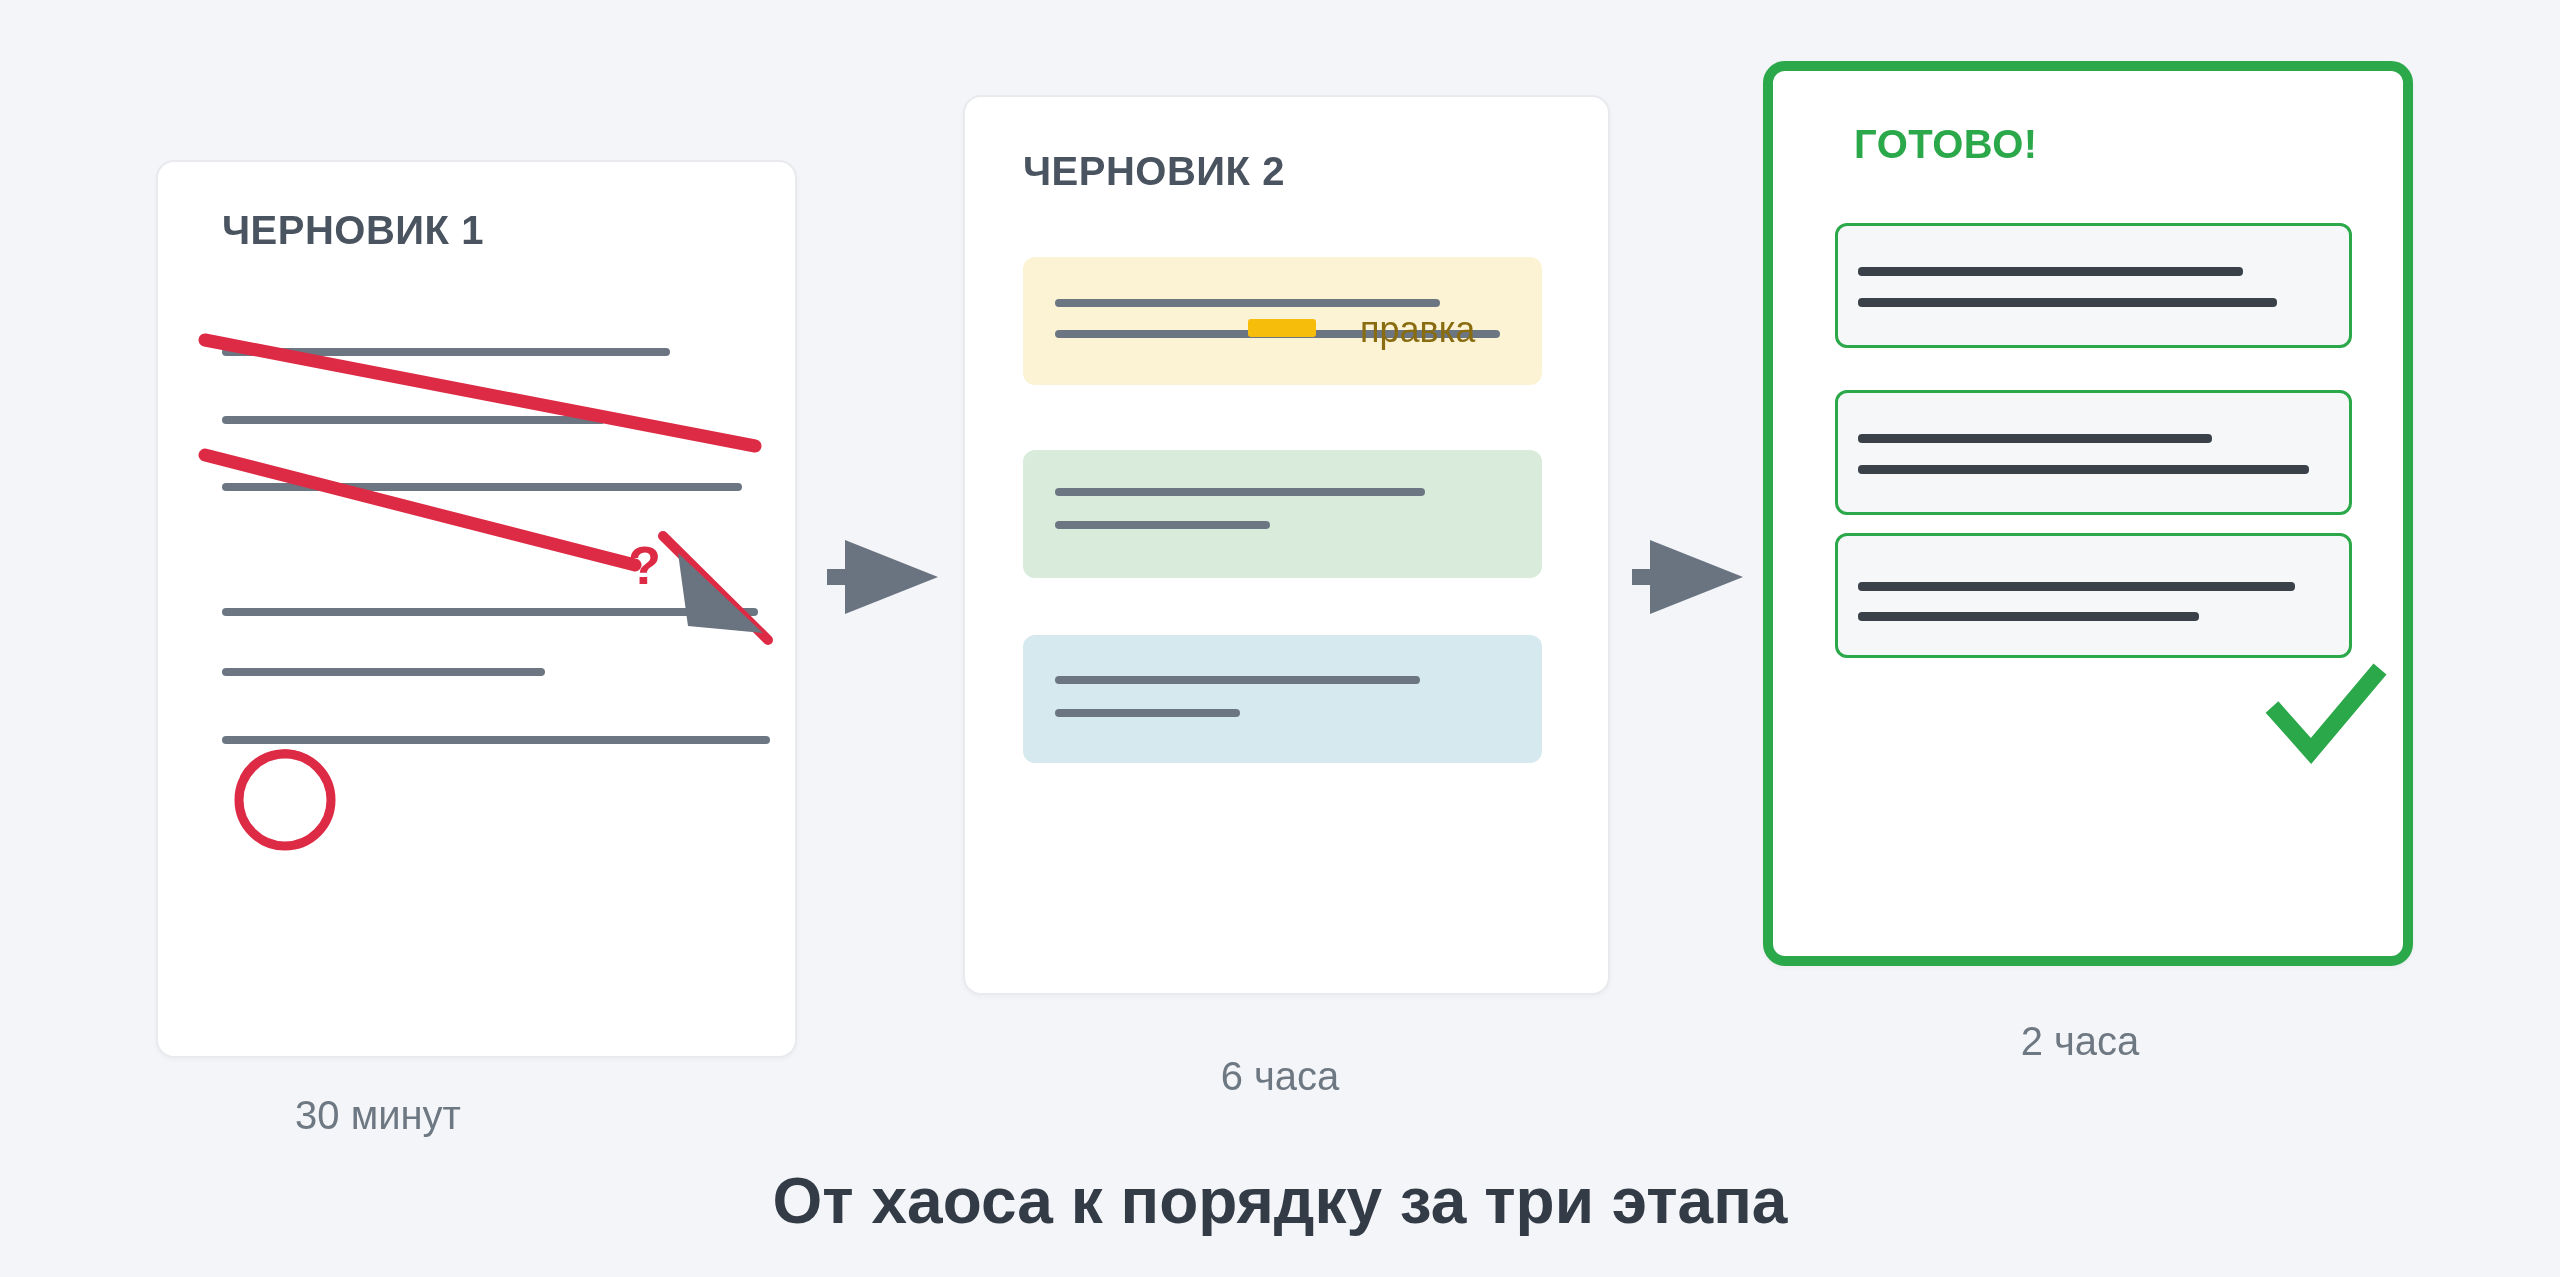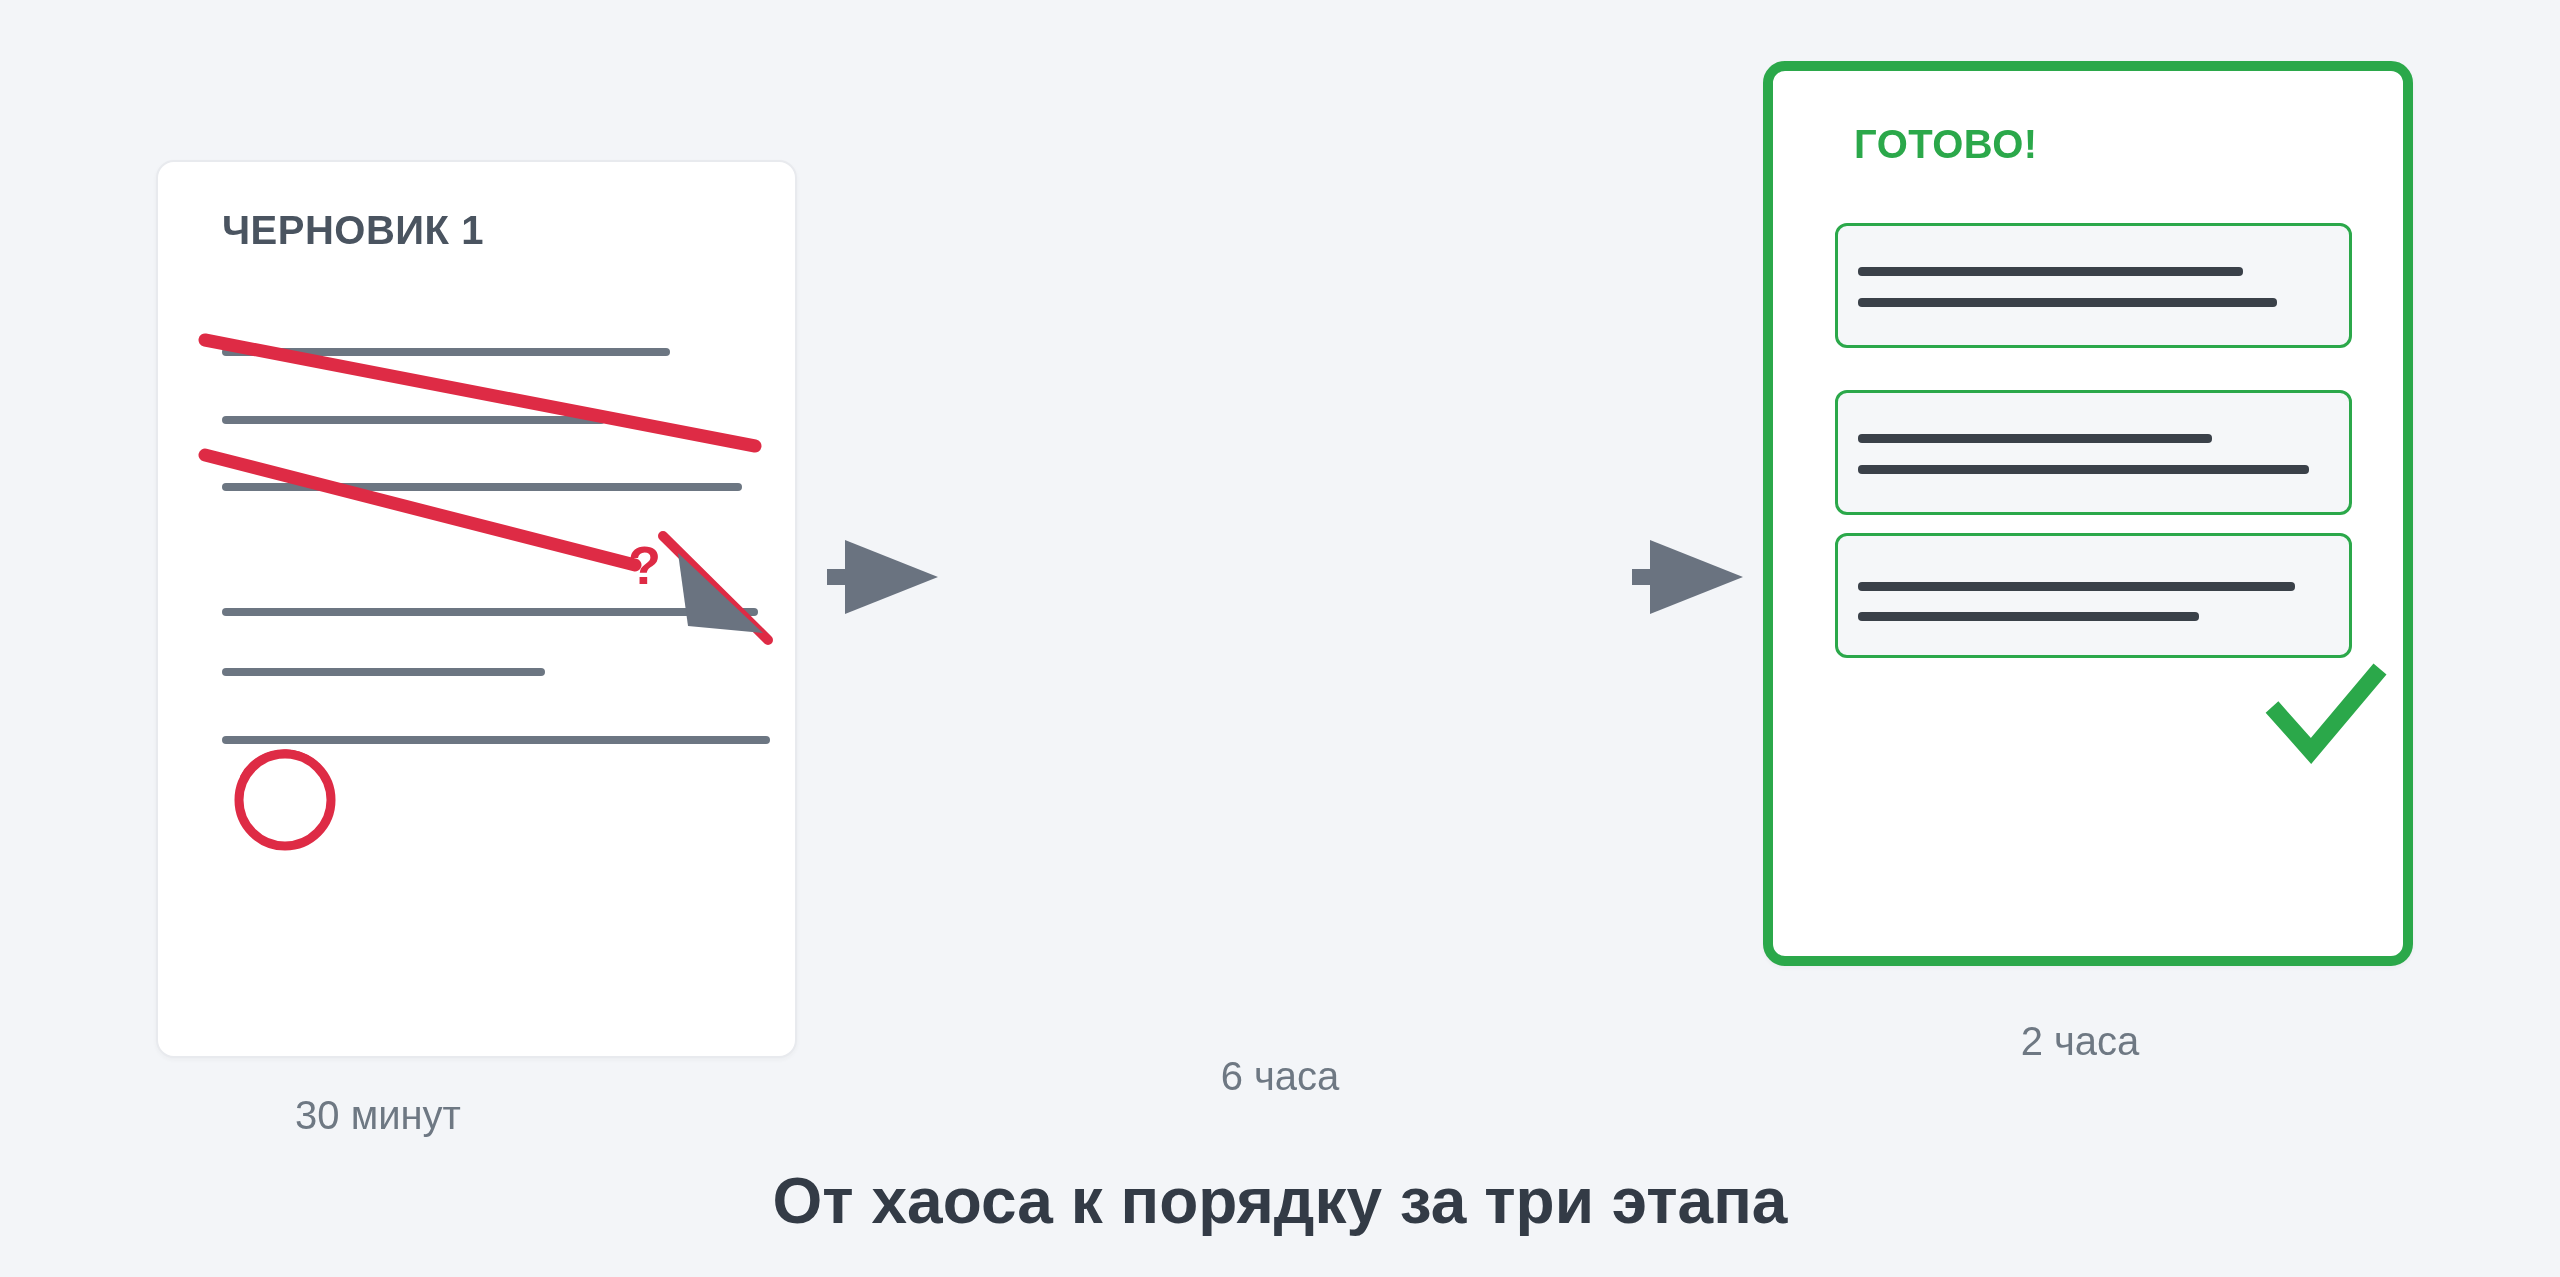--- a/index.html
+++ b/index.html
@@ -38,20 +38,40 @@
     <div class="tl" style="left:64px;top:186px;width:448px;"></div>
     <div class="tl" style="left:64px;top:254px;width:383px;"></div>
     <div class="tl" style="left:64px;top:321px;width:520px;"></div>
     <div class="tl" style="left:64px;top:446px;width:536px;"></div>
     <div class="tl" style="left:64px;top:506px;width:323px;"></div>
     <div class="tl" style="left:64px;top:574px;width:548px;"></div>
     <div class="qmark" style="left:470px;top:372px;">?</div>
   </div>
   <div class="time-label" style="left:378px;top:1060px;margin-top:33px;">30 минут</div>
 
+  <div class="card" id="card2">
+    <div class="card-title" style="left:58px;top:52px;">ЧЕРНОВИК 2</div>
+
+    <div class="note note-yellow" style="left:58px;top:160px;">
+      <div class="tl" style="left:32px;top:42px;width:385px;"></div>
+      <div class="tl" style="left:32px;top:73px;width:445px;"></div>
+      <div class="hl" style="left:225px;top:62px;width:68px;height:18px;"></div>
+      <div class="edit-label" style="left:337px;top:52px;">правка</div>
+    </div>
+
+    <div class="note note-green" style="left:58px;top:353px;">
+      <div class="tl" style="left:32px;top:38px;width:370px;"></div>
+      <div class="tl" style="left:32px;top:71px;width:215px;"></div>
+    </div>
+
+    <div class="note note-blue" style="left:58px;top:538px;">
+      <div class="tl" style="left:32px;top:41px;width:365px;"></div>
+      <div class="tl" style="left:32px;top:74px;width:185px;"></div>
+    </div>
+  </div>
   <div class="time-label" style="left:1280px;top:1054px;">6 часа</div>
 
   <div class="card" id="card3">
     <div class="card-title" style="left:55px;top:51px;margin-left:26px;">ГОТОВО!</div>
 
     <div class="gbox" style="left:62px;top:152px;">
       <div class="tld" style="left:20px;top:41px;width:385px;"></div>
       <div class="tld" style="left:20px;top:72px;width:419px;"></div>
     </div>
     <div class="gbox" style="left:62px;top:319px;">

